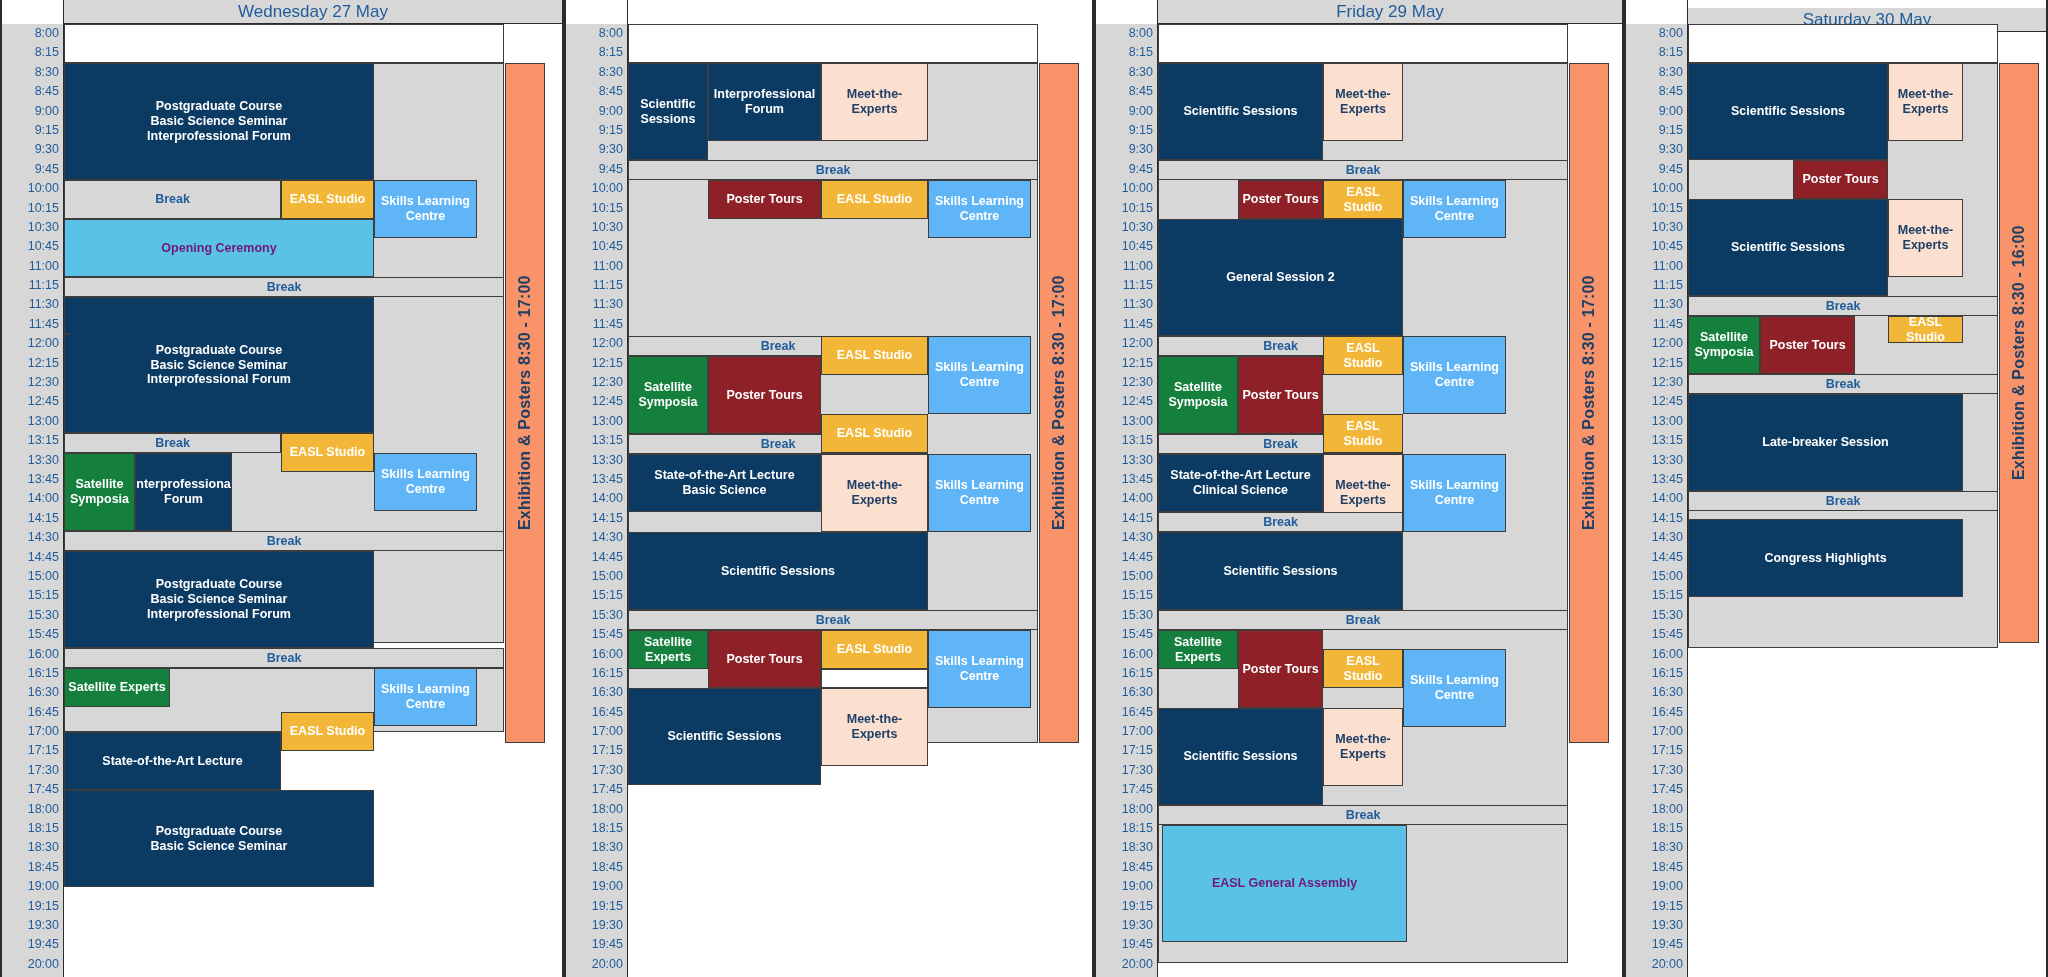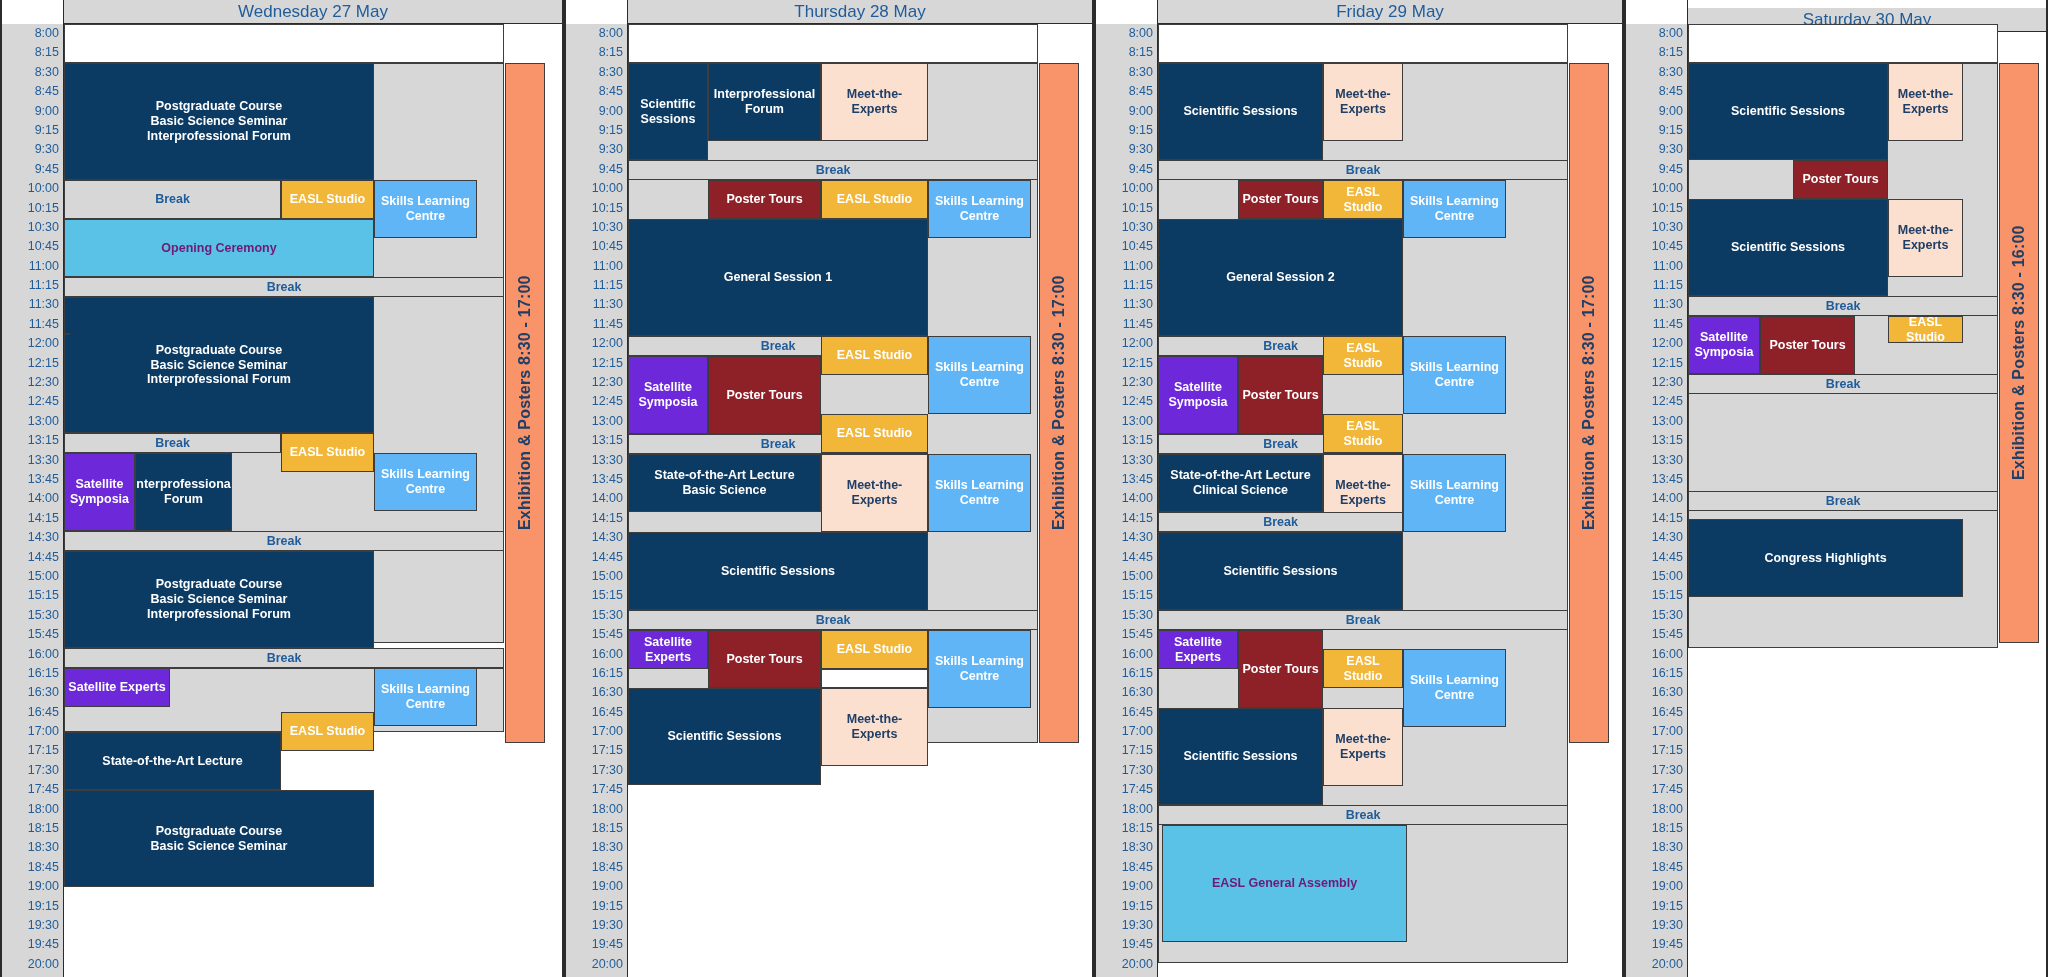--- a/index.html
+++ b/index.html
@@ -81,21 +81,21 @@
   
   .c-navy     { background: #0b3a63; color: #ffffff; }
   .c-break    { background: #d7d7d7; color: #1f5c99; }
   .c-empty    { background: #d7d7d7; color: #d7d7d7; border-color:#3d3d3d; }
   .c-white    { background: #ffffff; color: #ffffff; border-color:#3d3d3d; }
   .c-ceremony { background: #5bc2e7; color: #701a75; }
   .c-easl     { background: #f2b739; color: #ffffff; }
   .c-skills   { background: #60b5f7; color: #ffffff; }
   .c-mte      { background: #fbe0d0; color: #1f3f66; }
   .c-poster   { background: #8e2028; color: #ffffff; }
-  .c-satellite{ background: #6d28d9; color: #ffffff; }
+  .c-satellite{ background: #15803d; color: #ffffff; }
   .c-expo     { background: #f8936a; color: #1f3f66; }
 
   .blk.vert {
     writing-mode: vertical-rl;
     transform: rotate(180deg);
     font-size: 16px;
     letter-spacing: .2px;
   }
 </style>
 </head>
@@ -189,21 +189,20 @@
       <div class="blk c-skills" style="left:310px;top:644px;width:103px;height:58px;">Skills Learning Centre</div>
       <div class="blk c-navy" style="left:0;top:708px;width:217px;height:58px;">State-of-the-Art Lecture</div>
       <div class="blk c-navy" style="left:0;top:766px;width:310px;height:97px;white-space:pre-line;">Postgraduate Course
 Basic Science Seminar</div>
 
       <div class="blk c-expo vert" style="left:441px;top:39px;width:40px;height:680px;">Exhibition &amp; Posters 8:30 - 17:00</div>
     </div>
   </div>
 
   <div class="day-col t">
-    <div class="day-header" style="left:62px;right:0;">Thursday 28 May</div>
     <div class="time-gutter">
         <div class="spacer"></div>
         <div class="tick">8:00</div>
         <div class="tick">8:15</div>
         <div class="tick">8:30</div>
         <div class="tick">8:45</div>
         <div class="tick">9:00</div>
         <div class="tick">9:15</div>
         <div class="tick">9:30</div>
         <div class="tick">9:45</div>
@@ -253,21 +252,20 @@
       <div class="blk c-white" style="left:0;top:0;width:410px;height:39px;"></div>
       <div class="blk c-empty" style="left:0;top:39px;width:410px;height:680px;"></div>
 
       <div class="blk c-navy" style="left:0;top:39px;width:80px;height:97px;">Scientific Sessions</div>
       <div class="blk c-navy" style="left:80px;top:39px;width:113px;height:78px;">Interprofessional Forum</div>
       <div class="blk c-mte" style="left:193px;top:39px;width:107px;height:78px;">Meet-the-Experts</div>
       <div class="blk c-break" style="left:0;top:136px;width:410px;height:20px;">Break</div>
       <div class="blk c-poster" style="left:80px;top:156px;width:113px;height:39px;">Poster Tours</div>
       <div class="blk c-easl" style="left:193px;top:156px;width:107px;height:39px;">EASL Studio</div>
       <div class="blk c-skills" style="left:300px;top:156px;width:103px;height:58px;">Skills Learning Centre</div>
-      <div class="blk c-navy" style="left:0;top:195px;width:300px;height:117px;">General Session 1</div>
       <div class="blk c-break" style="left:0;top:312px;width:300px;height:20px;">Break</div>
       <div class="blk c-satellite" style="left:0;top:332px;width:80px;height:78px;">Satellite Symposia</div>
       <div class="blk c-poster" style="left:80px;top:332px;width:113px;height:78px;">Poster Tours</div>
       <div class="blk c-easl" style="left:193px;top:312px;width:107px;height:39px;">EASL Studio</div>
       <div class="blk c-skills" style="left:300px;top:312px;width:103px;height:78px;">Skills Learning Centre</div>
       <div class="blk c-break" style="left:0;top:410px;width:300px;height:20px;">Break</div>
       <div class="blk c-easl" style="left:193px;top:390px;width:107px;height:39px;">EASL Studio</div>
       <div class="blk c-navy" style="left:0;top:430px;width:193px;height:58px;white-space:pre-line;">State-of-the-Art Lecture
 Basic Science</div>
       <div class="blk c-mte" style="left:193px;top:430px;width:107px;height:78px;">Meet-the-Experts</div>
@@ -439,20 +437,21 @@
       <div class="blk c-navy" style="left:0;top:39px;width:200px;height:97px;">Scientific Sessions</div>
       <div class="blk c-mte" style="left:200px;top:39px;width:75px;height:78px;">Meet-the-Experts</div>
       <div class="blk c-poster" style="left:105px;top:136px;width:95px;height:39px;">Poster Tours</div>
       <div class="blk c-navy" style="left:0;top:175px;width:200px;height:97px;">Scientific Sessions</div>
       <div class="blk c-mte" style="left:200px;top:175px;width:75px;height:78px;">Meet-the-Experts</div>
       <div class="blk c-break" style="left:0;top:272px;width:310px;height:20px;">Break</div>
       <div class="blk c-satellite" style="left:0;top:292px;width:72px;height:58px;">Satellite Symposia</div>
       <div class="blk c-poster" style="left:72px;top:292px;width:95px;height:58px;">Poster Tours</div>
       <div class="blk c-easl" style="left:200px;top:292px;width:75px;height:27px;">EASL Studio</div>
       <div class="blk c-break" style="left:0;top:350px;width:310px;height:20px;">Break</div>
+      <div class="blk c-navy" style="left:0;top:370px;width:275px;height:97px;">Late-breaker Session</div>
       <div class="blk c-break" style="left:0;top:467px;width:310px;height:20px;">Break</div>
       <div class="blk c-navy" style="left:0;top:487px;width:275px;height:78px;margin-top:8px;">Congress Highlights</div>
 
       <div class="blk c-expo vert" style="left:311px;top:39px;width:40px;height:580px;">Exhibition &amp; Posters 8:30 - 16:00</div>
     </div>
   </div>
 
 </div>
 
 </body></html>

